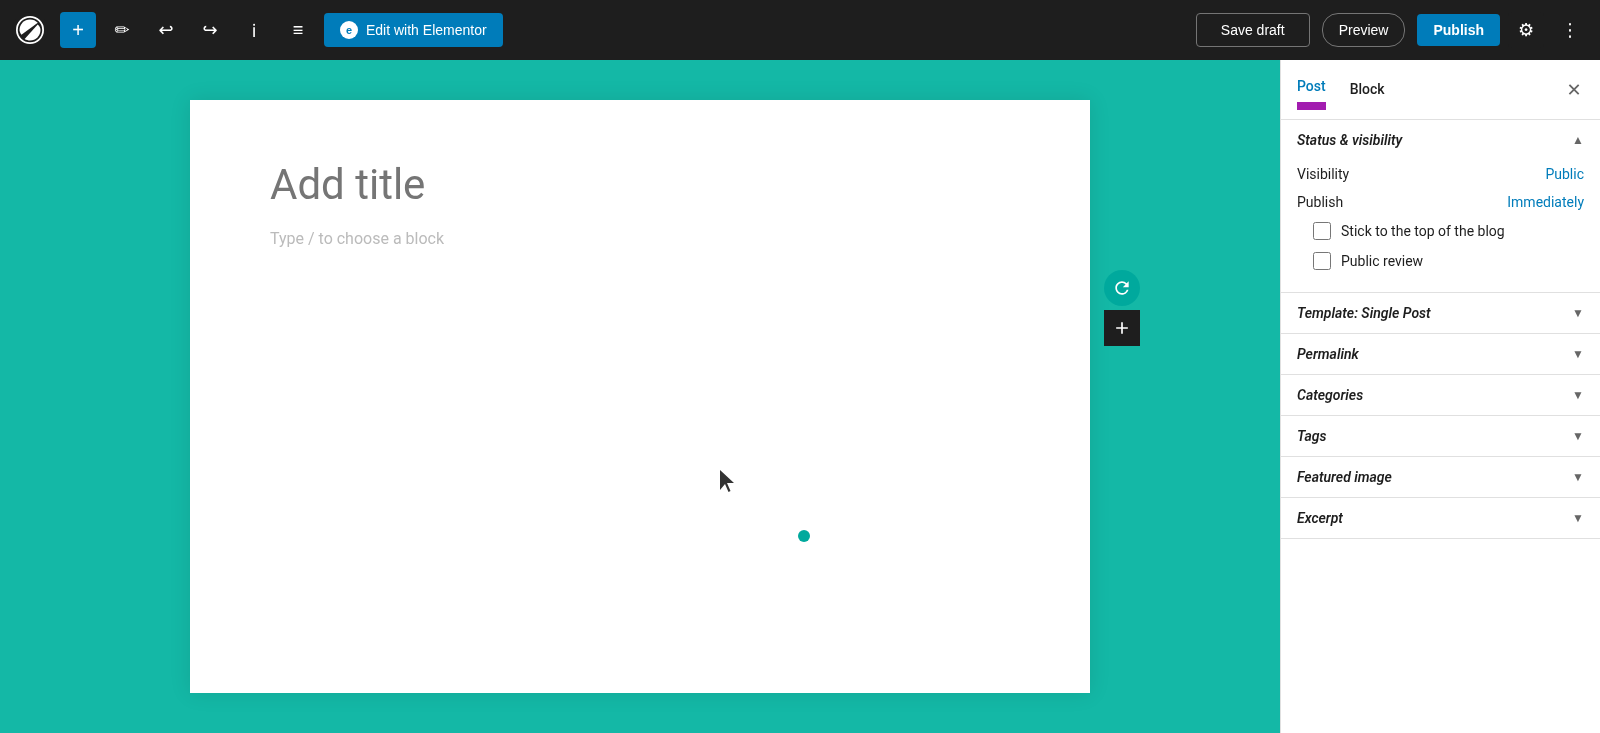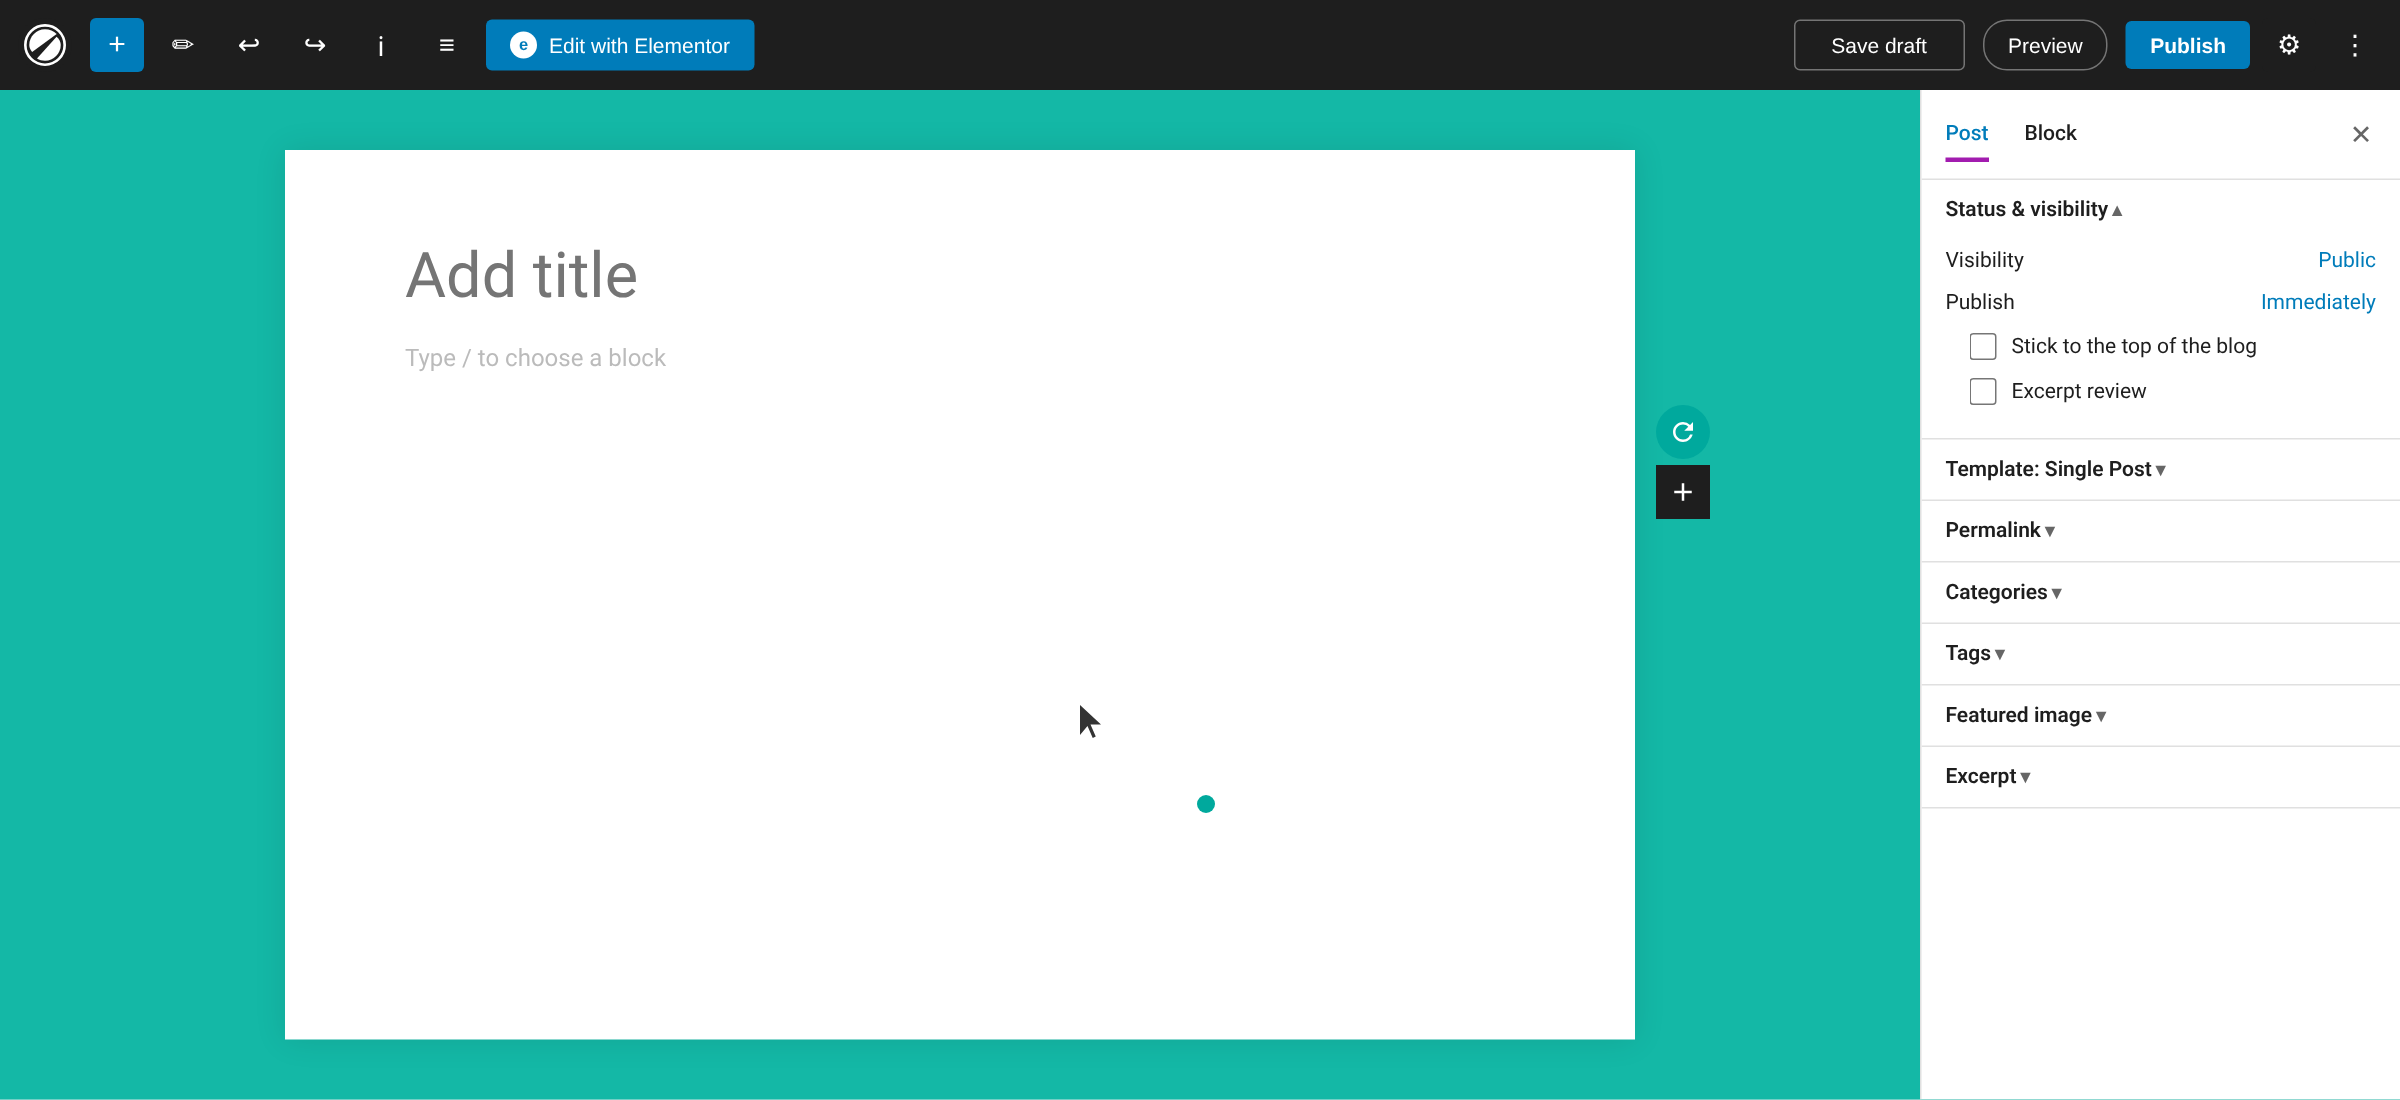--- a/index.html
+++ b/index.html
@@ -99,34 +99,34 @@
     
     .sidebar-header {
       display: flex; align-items: center; border-bottom: 1px solid #e0e0e0;
       padding: 0 16px; height: 60px; flex-shrink: 0; position: relative;
     }
     .sidebar-tab {
       padding: 8px 0; margin-right: 24px; cursor: pointer;
       font-size: 14px; font-weight: 500; color: #1e1e1e;
       border-bottom: 3px solid transparent; margin-bottom: -1px;
     }
-    .sidebar-tab.active { border-bottom: 3px solid #a21caf; color: #007cba; }
+    .sidebar-tab.active { border-bottom: 8px solid #a21caf; color: #007cba; }
     .sidebar-close {
       position: absolute; right: 12px; background: none; border: none;
       cursor: pointer; font-size: 18px; color: #666;
       width: 28px; height: 28px; display: flex; align-items: center; justify-content: center;
     }
 
     
     .sidebar-section {
       border-bottom: 1px solid #e0e0e0;
     }
     .sidebar-section-header {
-      display: flex; align-items: center; 
-      padding: 12px 16px; cursor: pointer;
+      display: flex; align-items: center; justify-content: space-between;
+      padding: 12px 16px; cursor: pointer; font-style: italic;
     }
     .sidebar-section-title {
       font-size: 14px; font-weight: 600; color: #1e1e1e;
     }
     .sidebar-section-content {
       padding: 0 16px 16px;
     }
     .chevron { font-size: 12px; color: #666; }
 
     
@@ -297,21 +297,21 @@
           <span class="field-value">Immediately</span>
         </div>
 
         <div class="checkbox-row">
           <input type="checkbox" id="stick-top" style="">
           <label for="stick-top" class="checkbox-label">Stick to the top of the blog</label>
         </div>
 
         <div class="checkbox-row">
           <input type="checkbox" id="pending-review" style="">
-          <label for="pending-review" class="checkbox-label">Excerpt review</label>
+          <label for="pending-review" class="checkbox-label">Public review</label>
         </div>
 
       </div>
     </div>
 
     <div class="sidebar-section">
       <div class="sidebar-section-header">
         <span class="sidebar-section-title">Template: Single Post</span>
         <span class="chevron">▼</span>
       </div>

